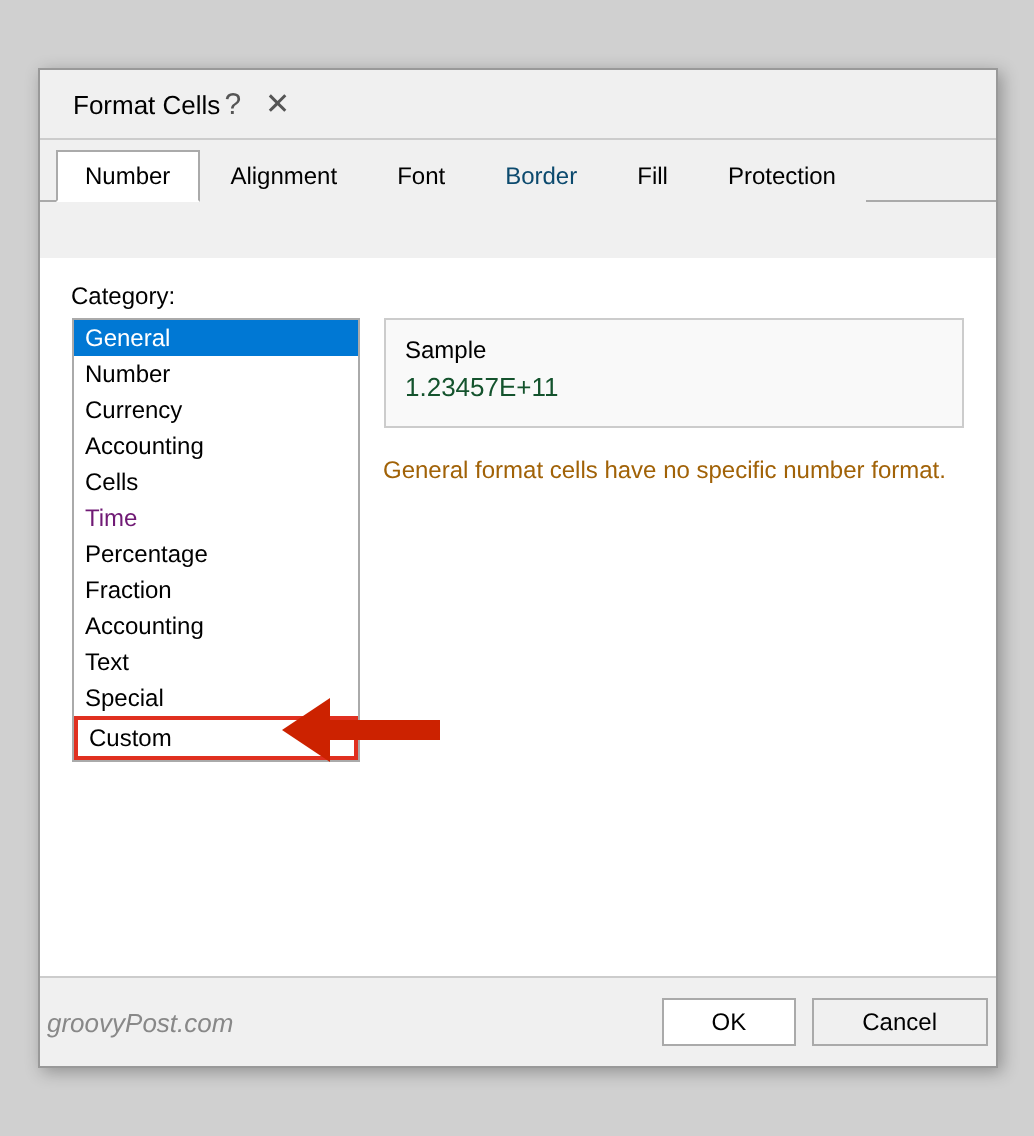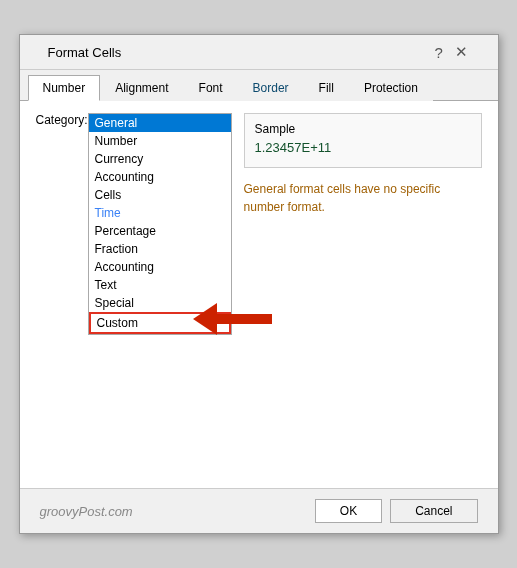--- a/index.html
+++ b/index.html
@@ -20,22 +20,22 @@
       width: 480px;
       min-height: 500px;
       display: flex;
       flex-direction: column;
     }
     .title-bar {
       background: #f0f0f0;
       border-bottom: 1px solid #ccc;
       display: flex;
       align-items: center;
-      justify-content: space-between;
-      padding: 8px 28px;
+      justify-content: flex-start;
+      padding: 8px 17px;
     }
     .title-bar-left {
       font-size: 13px;
       font-weight: normal;
       color: #000;
     }
     .title-bar-right {
       display: flex;
       gap: 8px;
       align-items: center;
@@ -73,24 +73,25 @@
       z-index: 1;
     }
     .tab-font {
       color: #000;
     }
     .tab-border {
       color: #0c4a6e;
     }
     .dialog-body {
       display: flex;
-      flex-direction: row;
+      flex-direction: column;
       flex: 1;
       background: #fff;
       padding: 12px 16px;
+      margin-top: 28px;
     }
     .category-label {
       font-size: 12px;
       margin-bottom: 4px;
       color: #000;
     }
     .main-row {
       display: flex;
       gap: 12px;
       flex: 1;
@@ -112,21 +113,21 @@
       padding: 2px 6px;
       cursor: pointer;
       font-size: 12px;
       color: #000;
     }
     .category-list li.selected {
       background: #0078d4;
       color: #fff;
     }
     .category-list li.time-item {
-      color: #3b82f6;
+      color: #701a75;
     }
     .category-list li.custom-item {
       border: 2px solid #e03020;
       color: #000000;
     }
     .right-panel {
       flex: 1;
       display: flex;
       flex-direction: column;
     }
@@ -169,21 +170,21 @@
     .arrow-head {
       width: 0;
       height: 0;
       border-top: 16px solid transparent;
       border-bottom: 16px solid transparent;
       border-right: 24px solid #cc2200;
     }
     .dialog-footer {
       background: #f0f0f0;
       border-top: 1px solid #ccc;
-      padding: 10px 20px;
+      padding: 10px 4px;
       display: flex;
       justify-content: space-between;
       align-items: center;
     }
     .watermark {
       font-size: 13px;
       color: #888;
       font-style: italic;
     }
     .footer-buttons {

